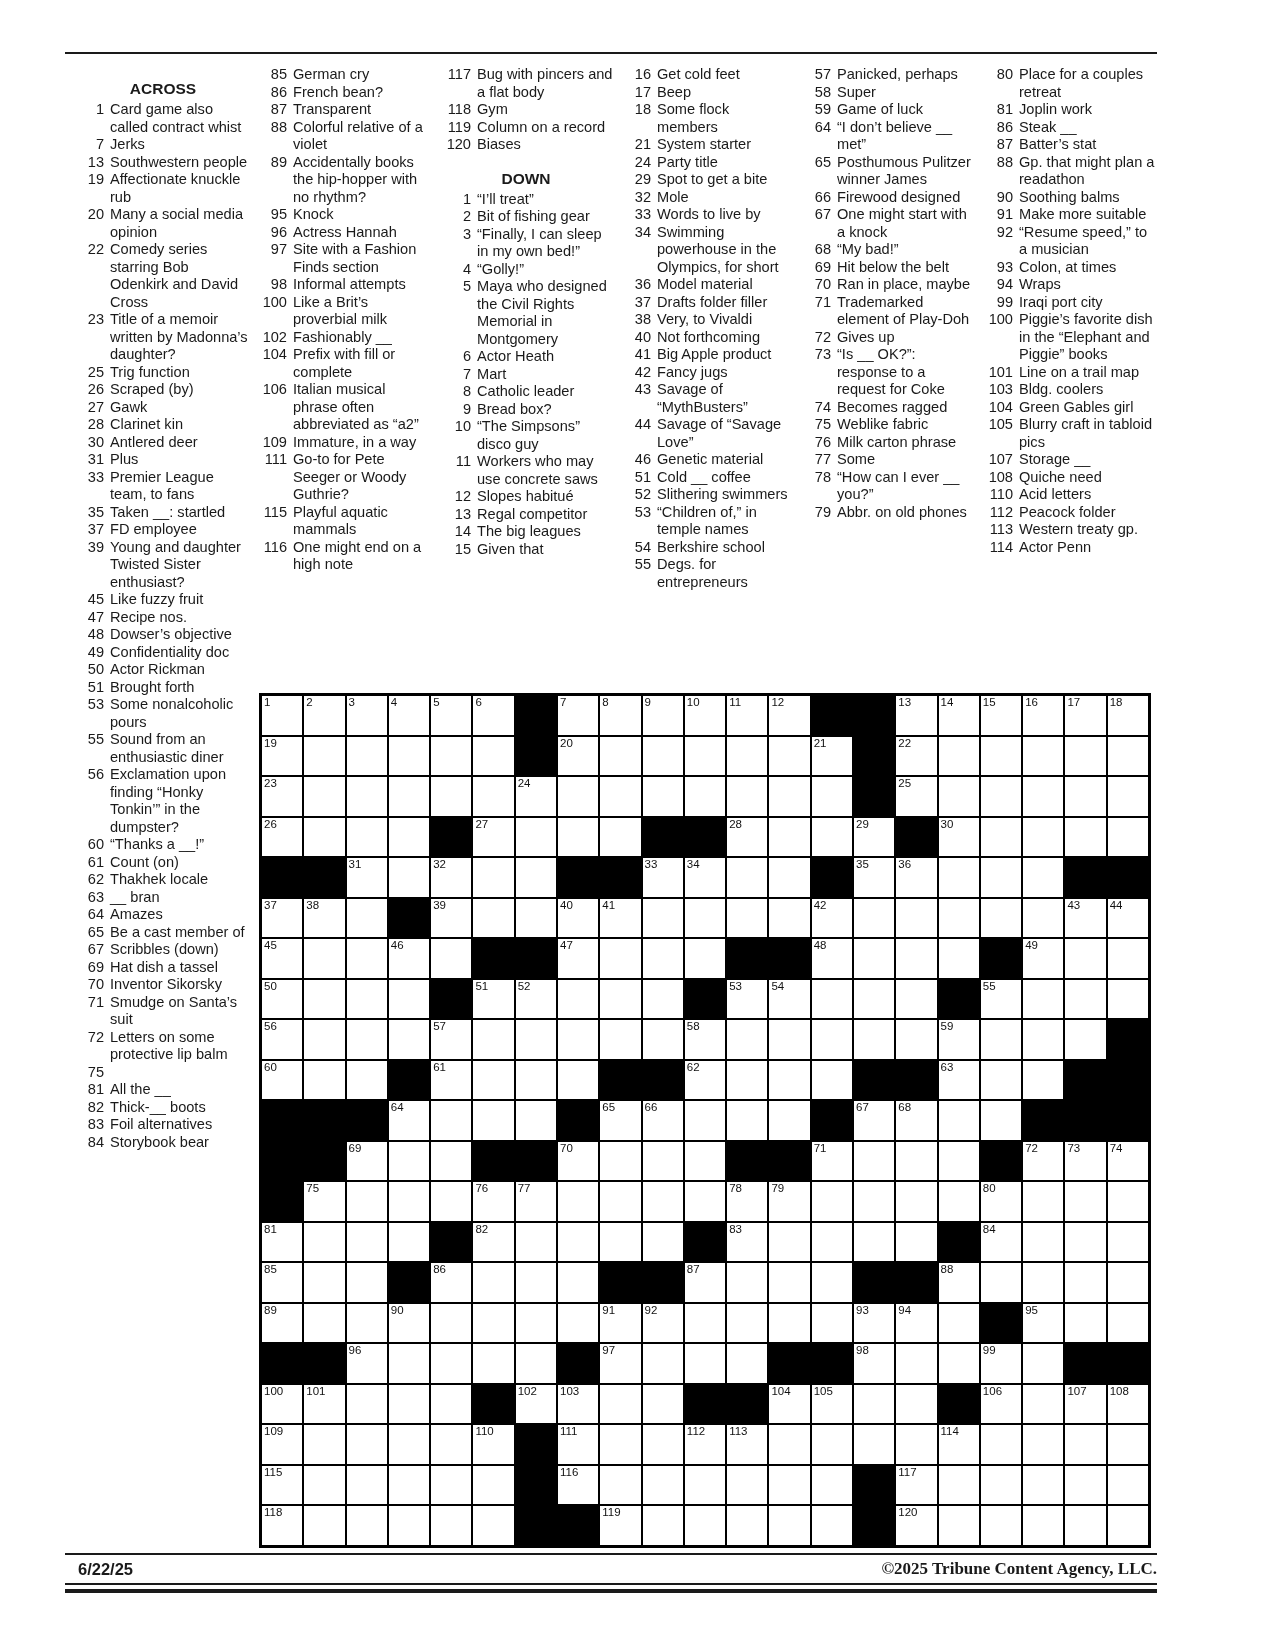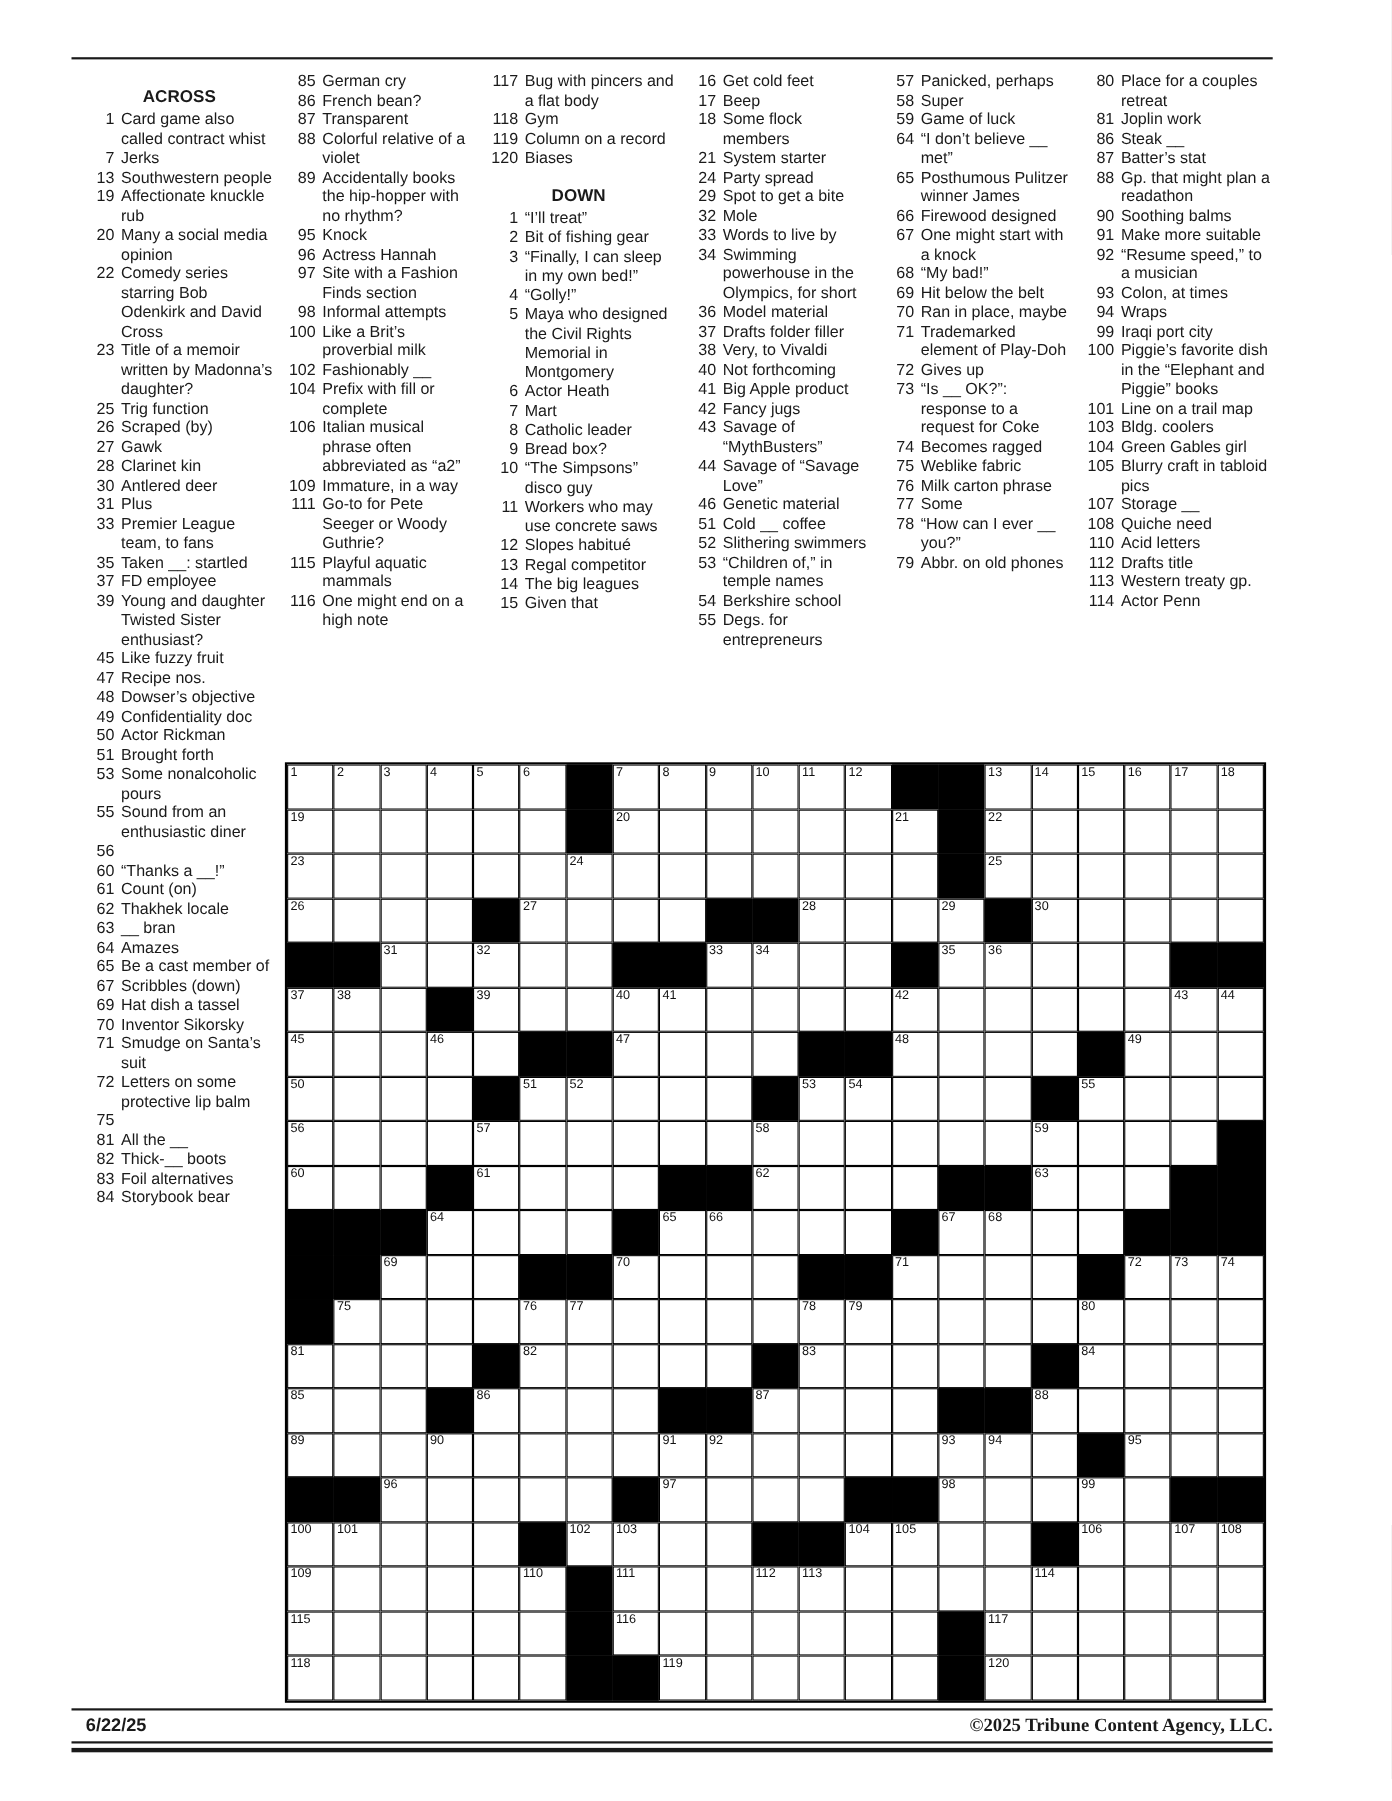--- a/index.html
+++ b/index.html
@@ -126,20 +126,21 @@
         <div class="clue">
           <span class="cn">53</span>
           <span class="ct">Some nonalcoholic pours</span>
         </div>
         <div class="clue">
           <span class="cn">55</span>
           <span class="ct">Sound from an enthusiastic diner</span>
         </div>
         <div class="clue">
           <span class="cn">56</span>
+          <span class="ct">Exclamation upon finding “Honky Tonkin’” in the dumpster?</span>
         </div>
         <div class="clue">
           <span class="cn">60</span>
           <span class="ct">“Thanks a __!”</span>
         </div>
         <div class="clue">
           <span class="cn">61</span>
           <span class="ct">Count (on)</span>
         </div>
         <div class="clue">
@@ -370,21 +371,21 @@
         <div class="clue">
           <span class="cn">18</span>
           <span class="ct">Some flock members</span>
         </div>
         <div class="clue">
           <span class="cn">21</span>
           <span class="ct">System starter</span>
         </div>
         <div class="clue">
           <span class="cn">24</span>
-          <span class="ct">Party spread</span>
+          <span class="ct">Party title</span>
         </div>
         <div class="clue">
           <span class="cn">29</span>
           <span class="ct">Spot to get a bite</span>
         </div>
         <div class="clue">
           <span class="cn">32</span>
           <span class="ct">Mole</span>
         </div>
         <div class="clue">
@@ -608,21 +609,21 @@
         <div class="clue">
           <span class="cn">108</span>
           <span class="ct">Quiche need</span>
         </div>
         <div class="clue">
           <span class="cn">110</span>
           <span class="ct">Acid letters</span>
         </div>
         <div class="clue">
           <span class="cn">112</span>
-          <span class="ct">Drafts title</span>
+          <span class="ct">Peacock folder</span>
         </div>
         <div class="clue">
           <span class="cn">113</span>
           <span class="ct">Western treaty gp.</span>
         </div>
         <div class="clue">
           <span class="cn">114</span>
           <span class="ct">Actor Penn</span>
         </div>
       </div>

